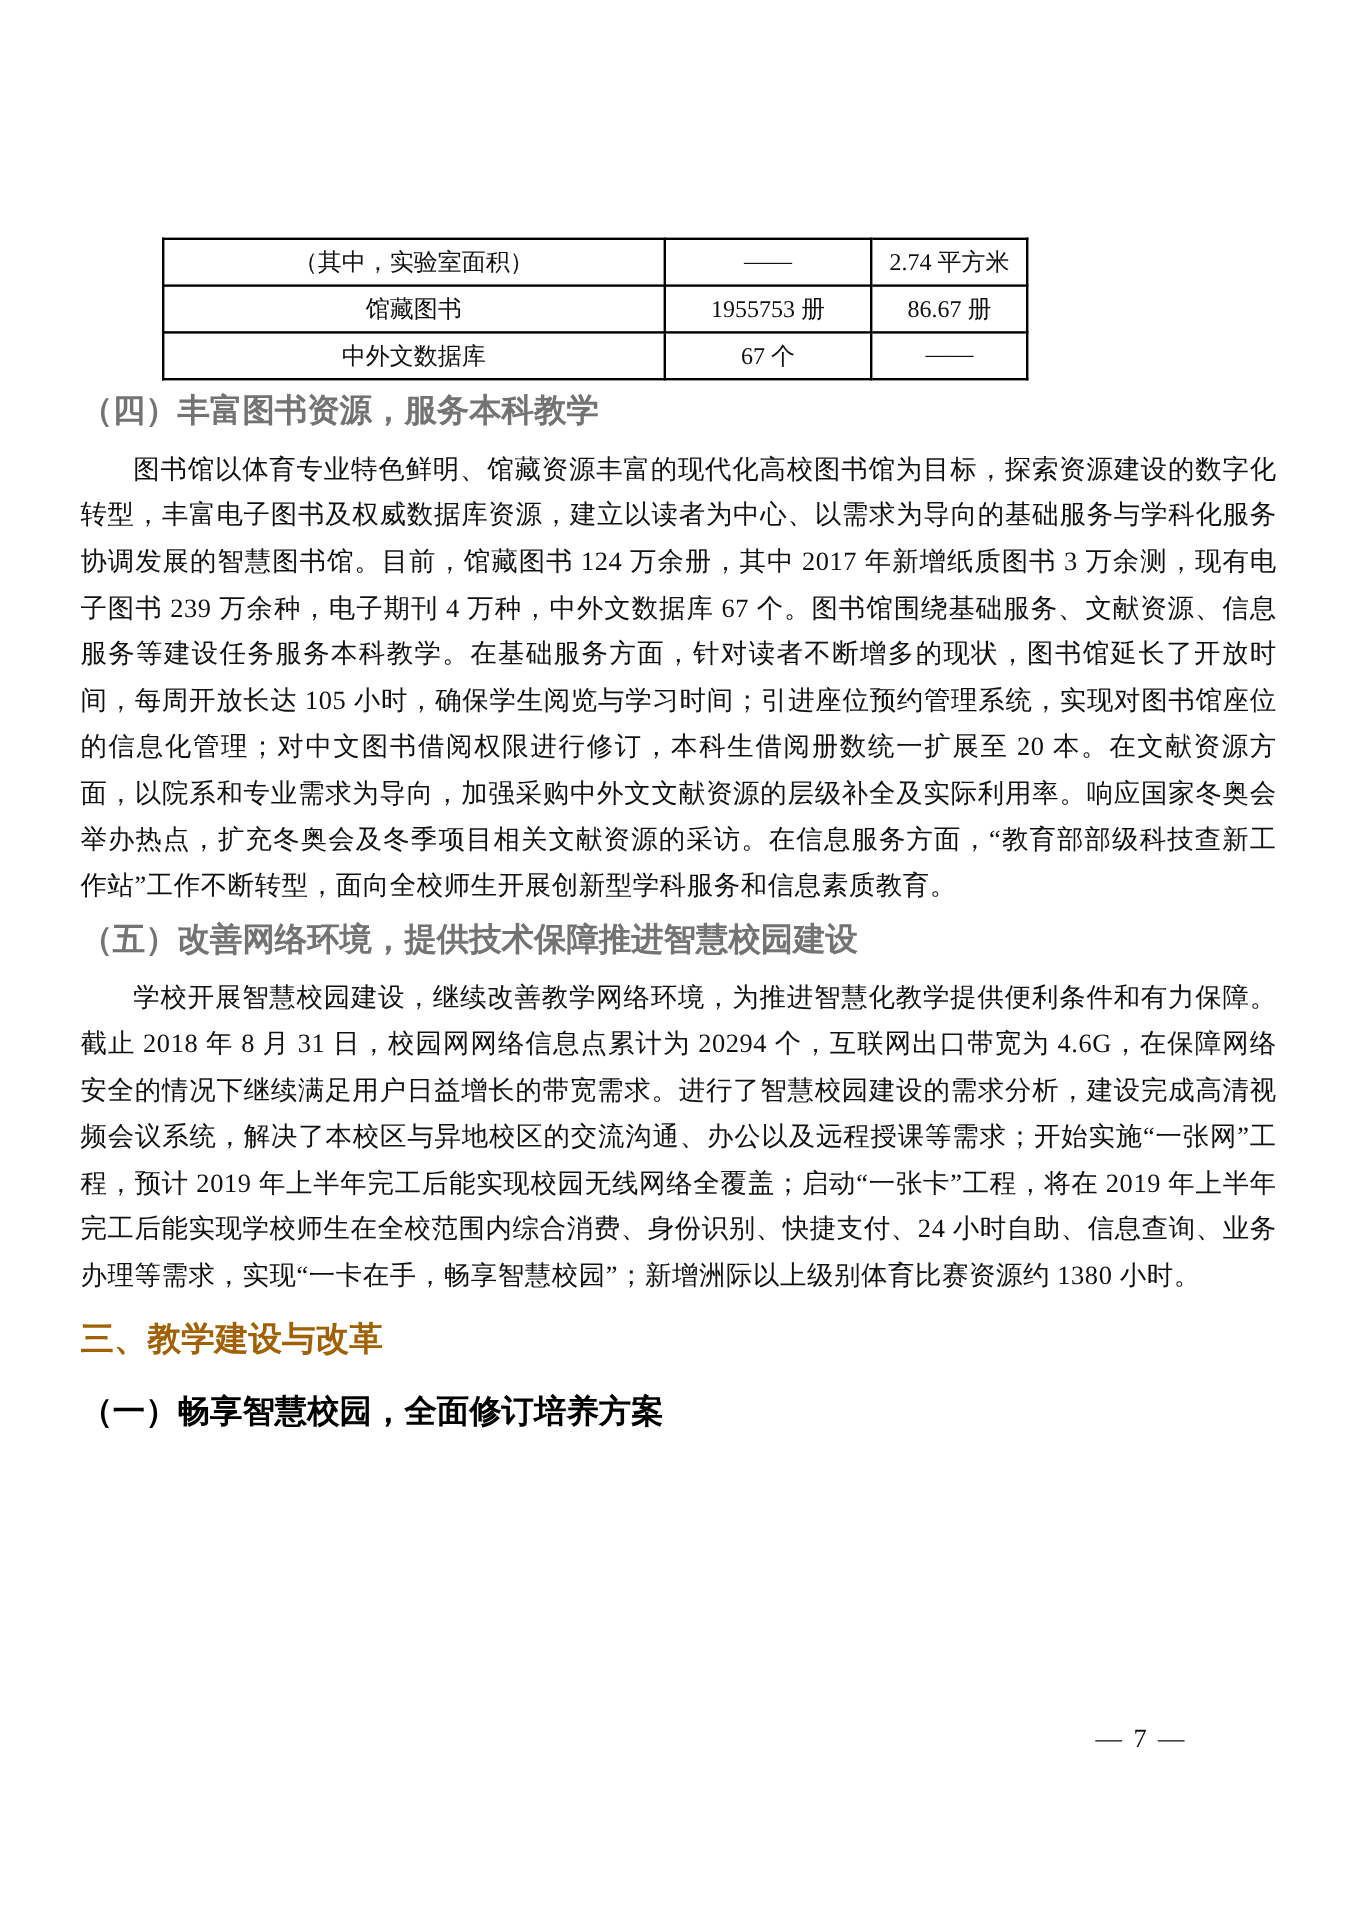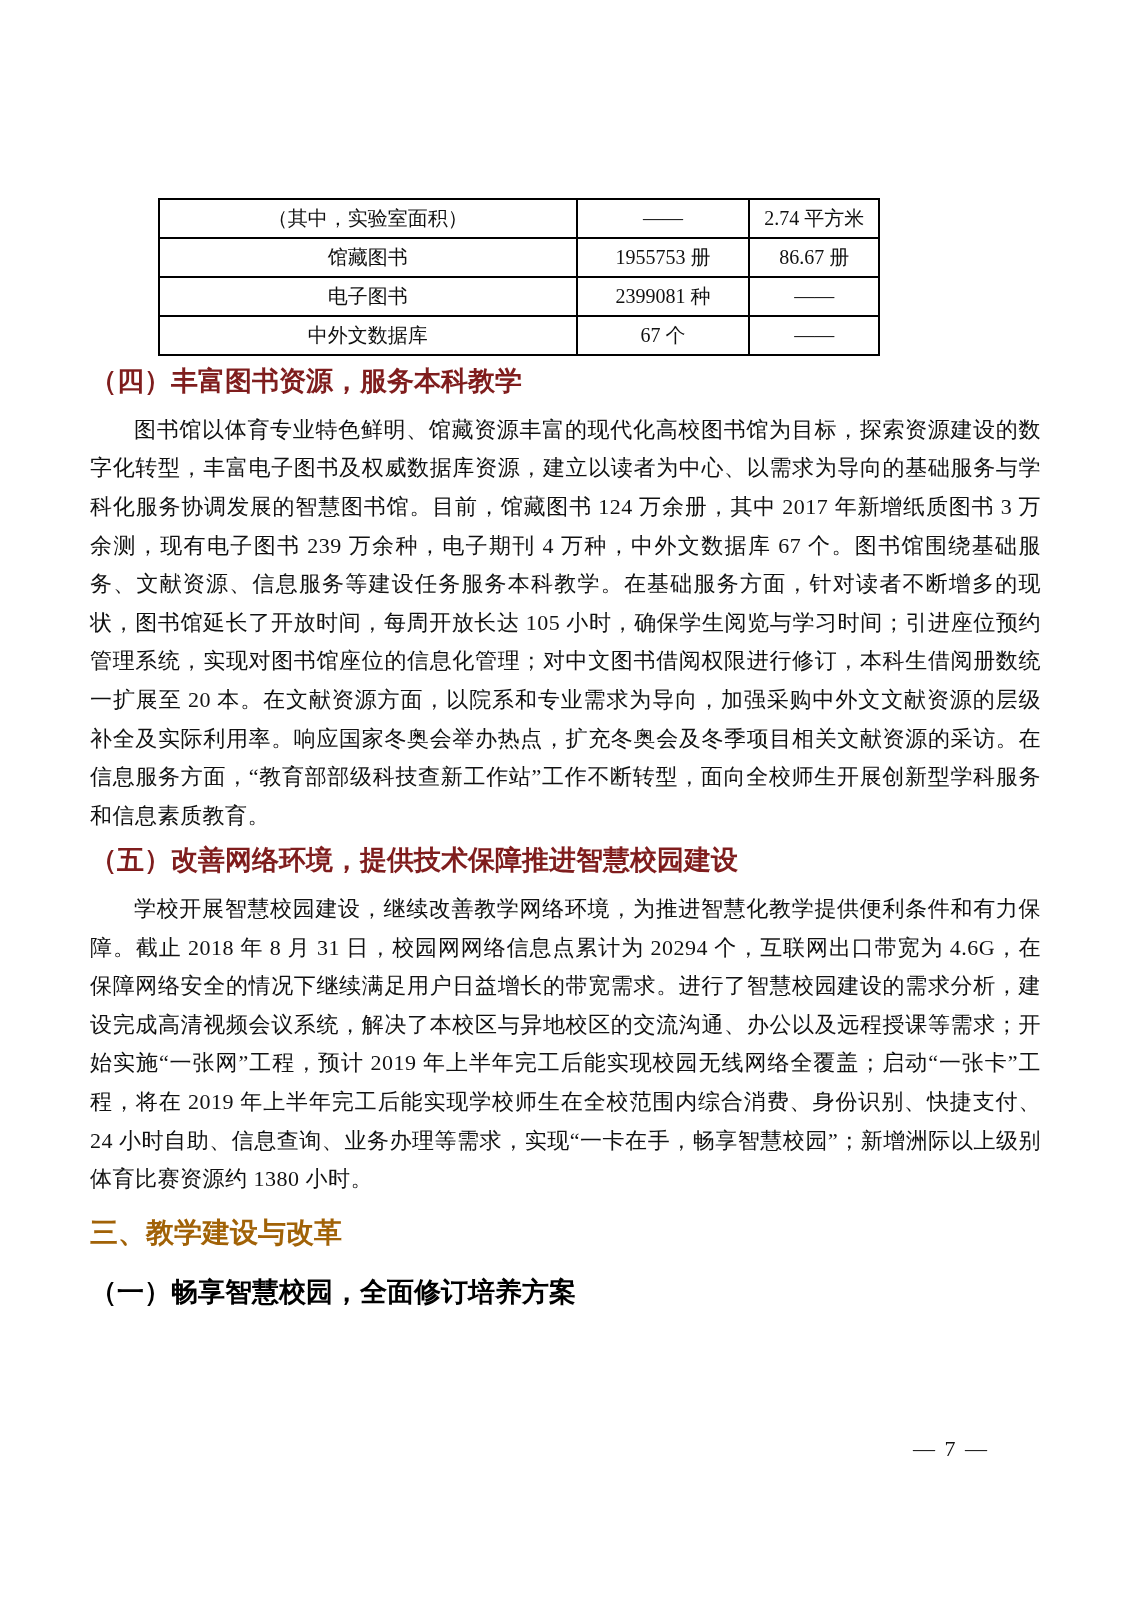--- a/index.html
+++ b/index.html
@@ -7,21 +7,21 @@
     position: relative;
     width: 1131px;
     height: 1600px;
     background: #ffffff;
     color: #111111;
     font-family: "Liberation Serif", "DejaVu Serif", serif;
     overflow: hidden;
     box-sizing: border-box;
   }
   .content {
-    padding: 0 90px;
+    padding: 0 67px;
     margin-top: 36px;
   }
   table.data-table {
     border-collapse: collapse;
     table-layout: fixed;
     width: 722px;
     margin: 198px 0 0 68px;
   }
   table.data-table td {
     border: 2px solid #000000;
@@ -35,21 +35,21 @@
   }
   .col-label { width: 58%; }
   .col-total { width: 24%; }
   .col-avg   { width: 18%; }
 
   .sec-heading {
     font-family: "Liberation Sans", "DejaVu Sans", sans-serif;
     font-weight: 700;
     font-size: 27px;
     line-height: 1.25;
-    color: #7f1d1d;
+    color: #737373;
     margin: 9px 0 0 0;
   }
   .body-para {
     font-size: 22px;
     line-height: 38.6px;
     text-align: justify;
     text-indent: 2em;
     margin: 12px 0 0 0;
     letter-spacing: 0.5px;
   }
@@ -95,25 +95,20 @@
           <td>（其中，实验室面积）</td>
           <td>——</td>
           <td>2.74 平方米</td>
         </tr>
         <tr>
           <td>馆藏图书</td>
           <td>1955753 册</td>
           <td>86.67 册</td>
         </tr>
         <tr>
-          <td>电子图书</td>
-          <td>2399081 种</td>
-          <td>——</td>
-        </tr>
-        <tr>
           <td>中外文数据库</td>
           <td>67 个</td>
           <td>——</td>
         </tr>
       </tbody>
     </table>
 
     <h3 class="sec-heading">（四）丰富图书资源，服务本科教学</h3>
     <p class="body-para">图书馆以体育专业特色鲜明、馆藏资源丰富的现代化高校图书馆为目标，探索资源建设的数字化转型，丰富电子图书及权威数据库资源，建立以读者为中心、以需求为导向的基础服务与学科化服务协调发展的智慧图书馆。目前，馆藏图书 124 万余册，其中 2017 年新增纸质图书 3 万余测，现有电子图书 239 万余种，电子期刊 4 万种，中外文数据库 67 个。图书馆围绕基础服务、文献资源、信息服务等建设任务服务本科教学。在基础服务方面，针对读者不断增多的现状，图书馆延长了开放时间，每周开放长达 105 小时，确保学生阅览与学习时间；引进座位预约管理系统，实现对图书馆座位的信息化管理；对中文图书借阅权限进行修订，本科生借阅册数统一扩展至 20 本。在文献资源方面，以院系和专业需求为导向，加强采购中外文文献资源的层级补全及实际利用率。响应国家冬奥会举办热点，扩充冬奥会及冬季项目相关文献资源的采访。在信息服务方面，“教育部部级科技查新工作站”工作不断转型，面向全校师生开展创新型学科服务和信息素质教育。</p>
 

